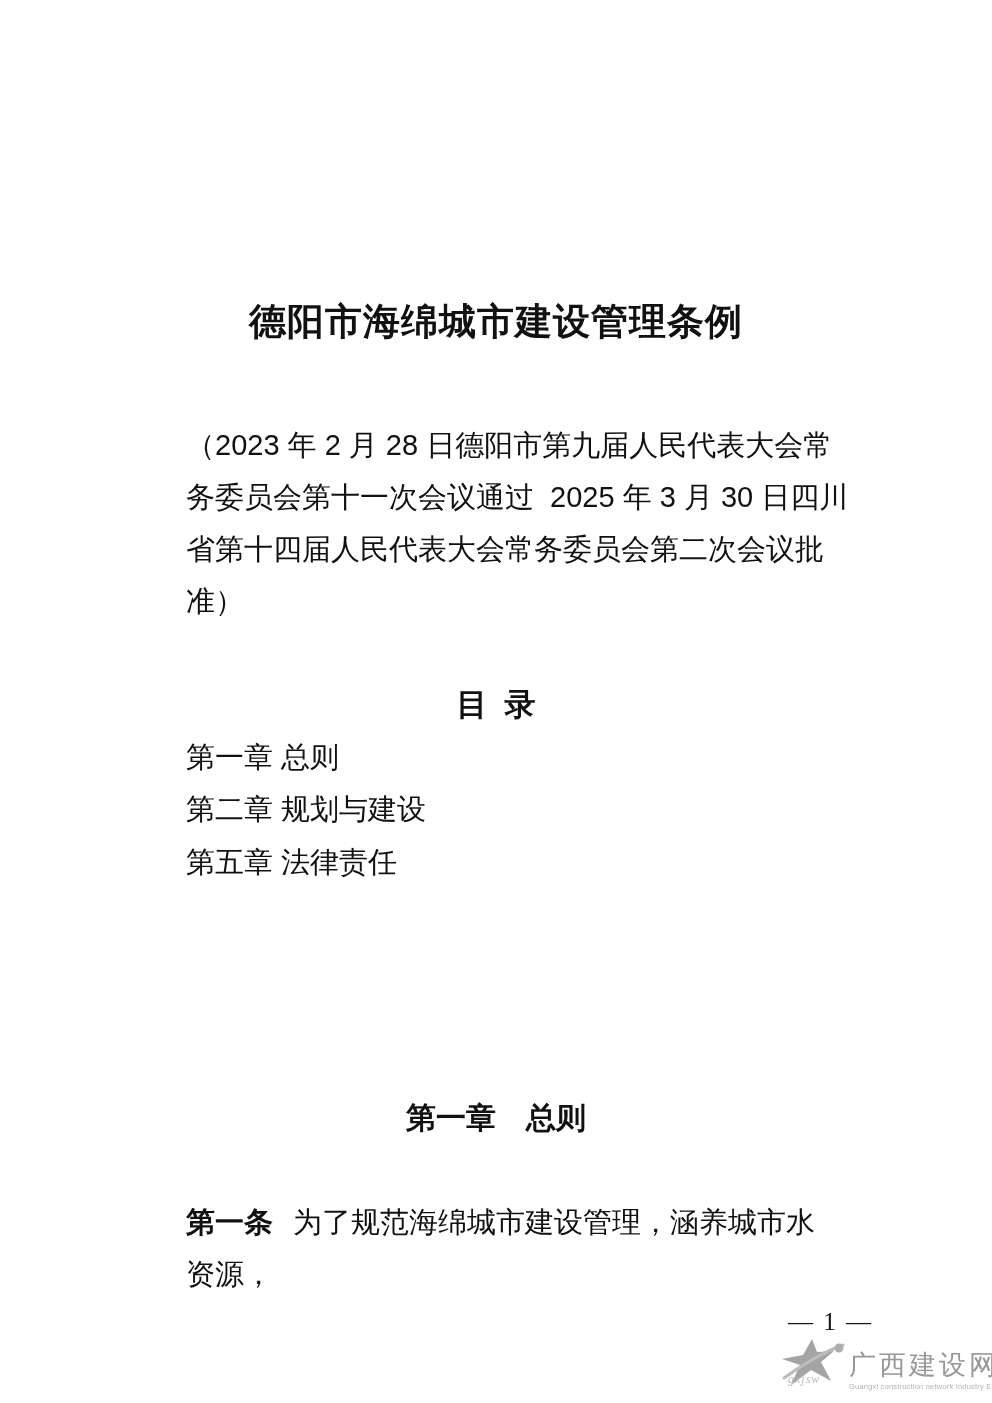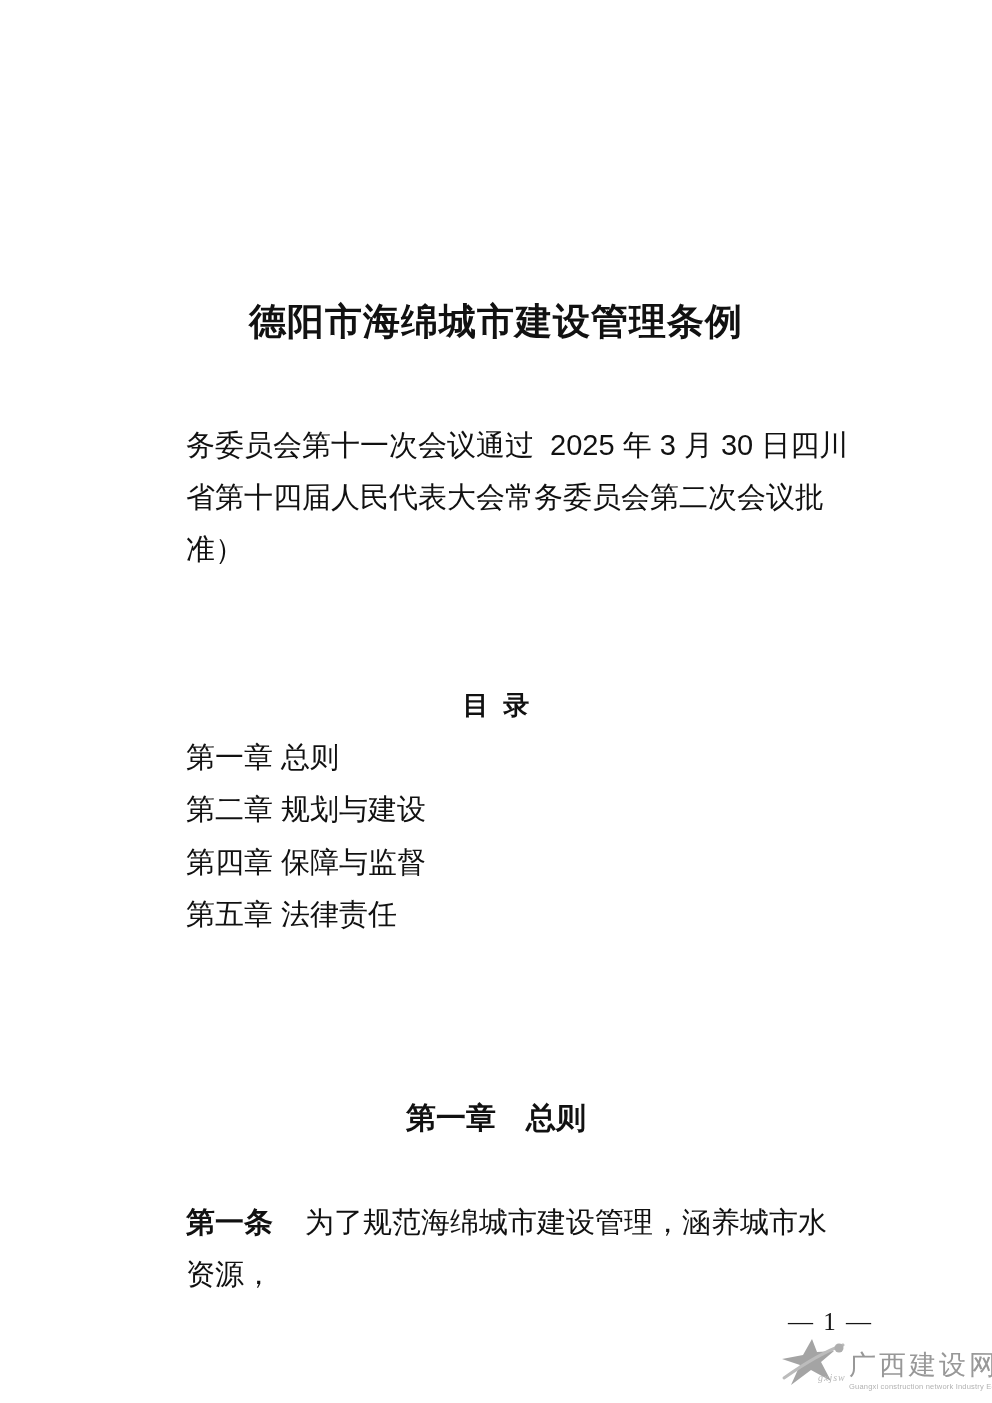--- a/index.html
+++ b/index.html
@@ -27,21 +27,21 @@
   }
   .preamble {
     top: 419px; left: 186px; right: 150px;
     font-size: 29px;
     line-height: 52px;
     font-weight: 400;
   }
   .toc-heading {
     top: 679px; left: 0; right: 0;
     text-align: center;
-    font-size: 26px;
+    font-size: 31px;
     font-weight: bold;
     line-height: 52px;
   }
   .toc {
     top: 731px; left: 186px;
     margin: 0; padding: 0;
     list-style: none;
     font-size: 29px;
     line-height: 52.4px;
   }
@@ -54,46 +54,45 @@
   }
   .article {
     top: 1196px; left: 186px; right: 150px;
     margin: 0;
     font-size: 29px;
     line-height: 52px;
   }
   .article-label {
     font-family: Liberation Serif, serif;
     font-weight: bold;
-    margin-right: 32px;
+    margin-right: 20px;
   }
   .article-text {
     font-family: "Liberation Serif", serif;
     font-weight: 400;
   }
   .page-number {
     top: 1308px; left: 788px;
     font-size: 25px;
     letter-spacing: 2px;
     color: #161616;
   }
   .watermark {
     top: 1338px; left: 779px;
     display: flex;
     align-items: flex-start;
   }
   .wm-logo { position: relative; width: 70px; height: 58px; }
   .wm-script {
     position: absolute;
     left: 9px; top: 34px;
-    font-size: 10px;
+    font-size: 12px;
     font-style: italic;
     color: #b9b9b9;
     letter-spacing: 1px;
-    margin-left: 30px;
   }
   .wm-text { padding-top: 12px; }
   .wm-cn {
     font-family: "Liberation Serif", serif;
     font-size: 27px;
     letter-spacing: 3px;
     color: #989898;
     line-height: 30px;
     white-space: nowrap;
   }
@@ -106,31 +105,31 @@
   }
 </style>
 </head>
 <body>
 
 <div class="page">
 
   <h1 class="abs title cn-sans pre">德阳市海绵城市建设管理条例</h1>
 
   <div class="abs preamble cn-sans">
+    <div class="pre">（2023 年 2 月 28 日德阳市第九届人民代表大会常</div>
     <div class="pre">务委员会第十一次会议通过  2025 年 3 月 30 日四川</div>
     <div class="pre">省第十四届人民代表大会常务委员会第二次会议批</div>
     <div class="pre">准）</div>
   </div>
 
   <div class="abs toc-heading cn-sans pre">目  录</div>
 
   <ul class="abs toc cn-sans">
     <li class="pre">第一章 总则</li>
     <li class="pre">第二章 规划与建设</li>
-    <li class="pre">第四章 保障与监督</li>
     <li class="pre">第五章 法律责任</li>
   </ul>
 
   <div class="abs chapter-heading cn-sans pre">第一章　总则</div>
 
   <p class="abs article">
     <span class="article-label">第一条</span><span class="article-text">为了规范海绵城市建设管理，涵养城市水资源，</span>
   </p>
 
   <div class="abs page-number cn-serif pre">— 1 —</div>

